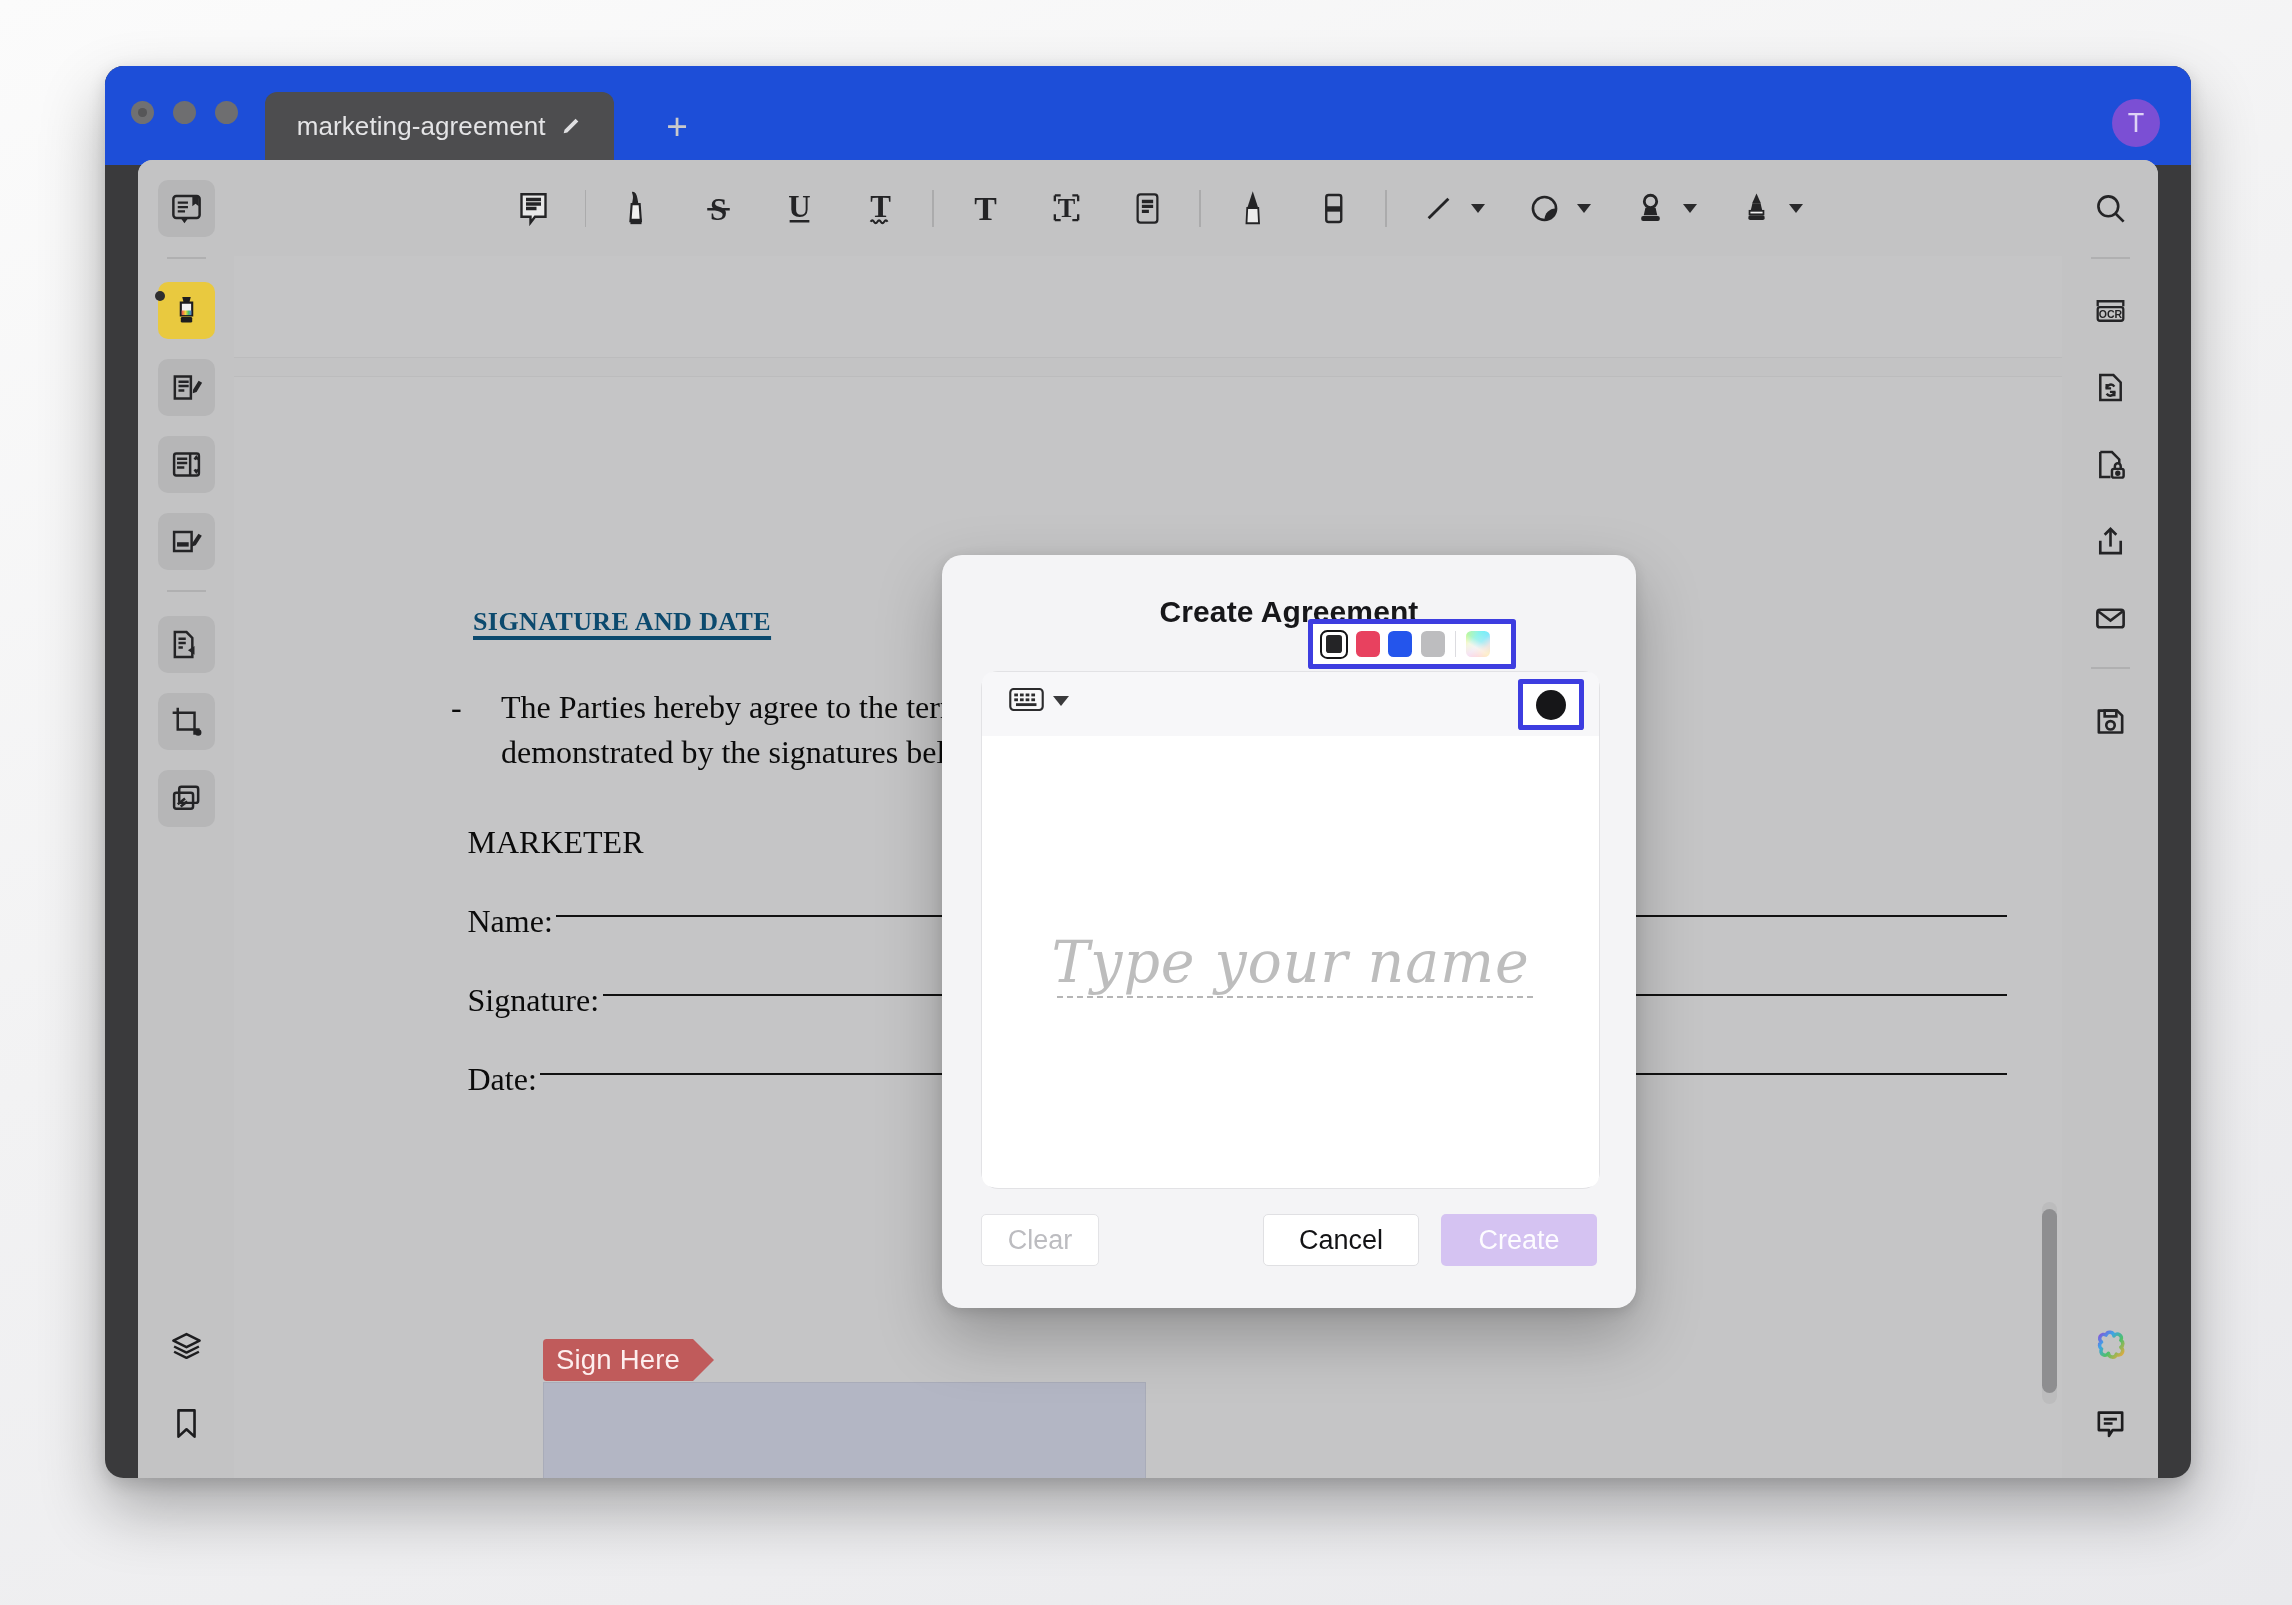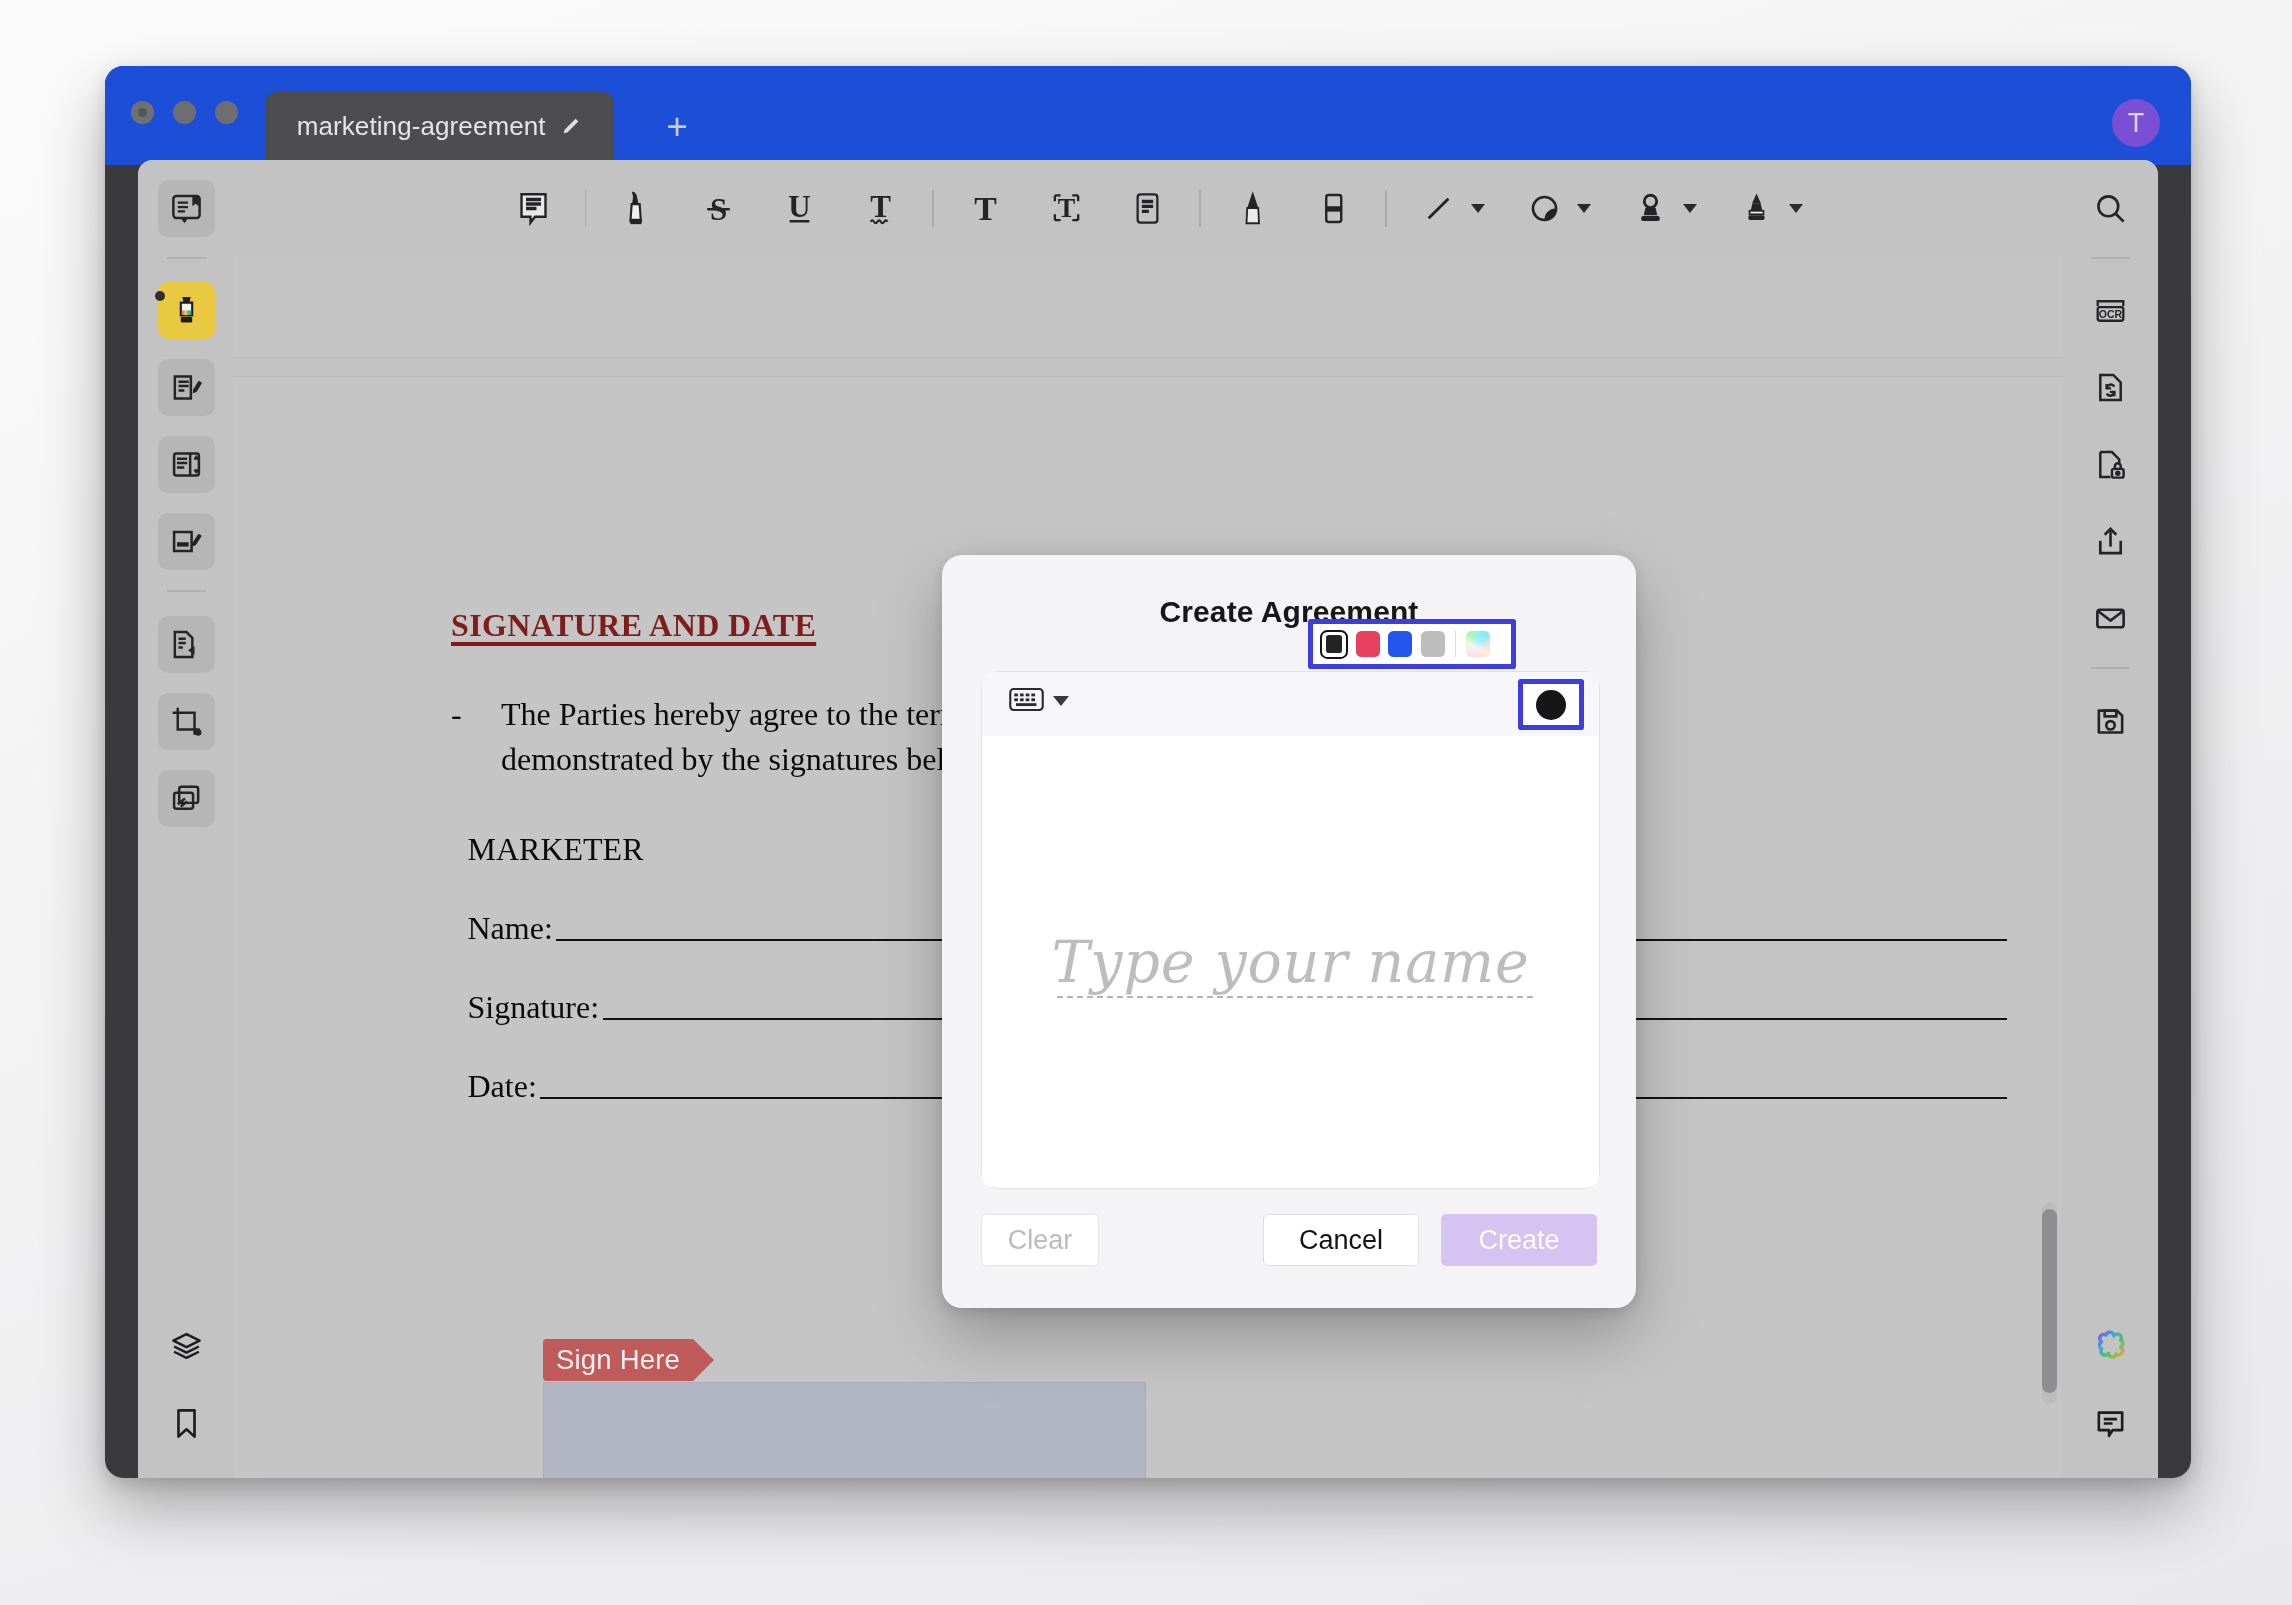--- a/index.html
+++ b/index.html
@@ -61,29 +61,29 @@
   .tb-sep{width:1.8px;height:37px;background:#ababac;margin:0 11px;}
   .caret{width:0;height:0;border-left:7.3px solid transparent;border-right:7.3px solid transparent;border-top:9.2px solid #2a2a2c;margin-left:4.6px;}
   .tb-group{display:flex;align-items:center;}
   
   .canvas{position:absolute;left:96px;top:96px;right:96px;bottom:0;background:#c3c3c4;overflow:hidden;}
   .page{position:absolute;left:0;right:0;background:#c5c5c6;box-shadow:0 0 0 0.9px #bcbcbd;}
   .page-top{top:-13px;height:114px;}
   .page-main{top:121px;bottom:-37px;}
   .doc-inner{position:absolute;left:217px;top:230px;right:55px;}
   .doc-head{
-    font-family:"Liberation Serif",serif;font-size:32px;font-weight:700;
-    color:#7f1d1d;text-decoration:underline;text-underline-offset:6.4px;
-    text-decoration-thickness:3.7px;letter-spacing:0.4px;
+    font-family:"Liberation Serif",serif;font-size:26px;font-weight:700;
+    color:#0c4a6e;text-decoration:underline;text-underline-offset:6.4px;
+    text-decoration-thickness:3.7px;letter-spacing:0.4px;margin-left:22px;
   }
   .doc-bullet{display:flex;margin-top:48px;font-family:"Liberation Serif",serif;font-size:32px;color:#0b0b0b;line-height:1.42;}
   .doc-dash{width:50px;flex:none;}
   .doc-body{max-width:1221px;}
   .doc-party{font-family:Liberation Serif, serif;font-size:32px;color:#0b0b0b;margin-top:48px;margin-left:16.5px;}
-  .doc-field{font-family:"Liberation Serif",serif;font-size:32px;color:#0b0b0b;margin-top:42px;margin-left:16.5px;display:flex;align-items:flex-end;}
+  .doc-field{font-family:"Liberation Serif",serif;font-size:32px;color:#0b0b0b;margin-top:42px;margin-left:16.5px;display:flex;align-items:center;}
   .fld-line{flex:1;border-bottom:2.8px solid #111;margin-left:3.7px;position:relative;top:-5.5px;}
   .sign-tag{
     position:absolute;left:309px;top:962px;height:42px;
     background:#c05b5b;display:flex;align-items:center;padding:0 13px 0 13px;
     border-radius:3.7px 0 0 3.7px;
   }
   .sign-tag span{color:#fdeeee;font-size:27.5px;letter-spacing:0.2px;}
   .sign-tag:after{content:"";position:absolute;right:-21px;top:0;width:0;height:0;border-top:21px solid transparent;border-bottom:21px solid transparent;border-left:21px solid #c05b5b;}
   .sign-field{
     position:absolute;left:309px;top:1005px;width:601px;height:225px;

